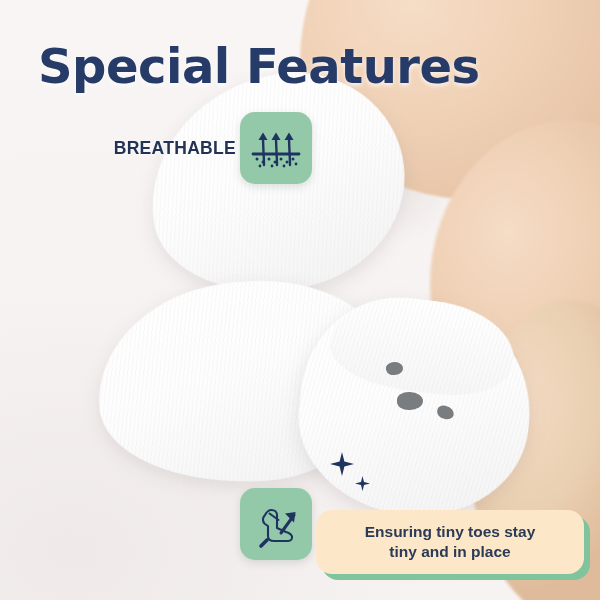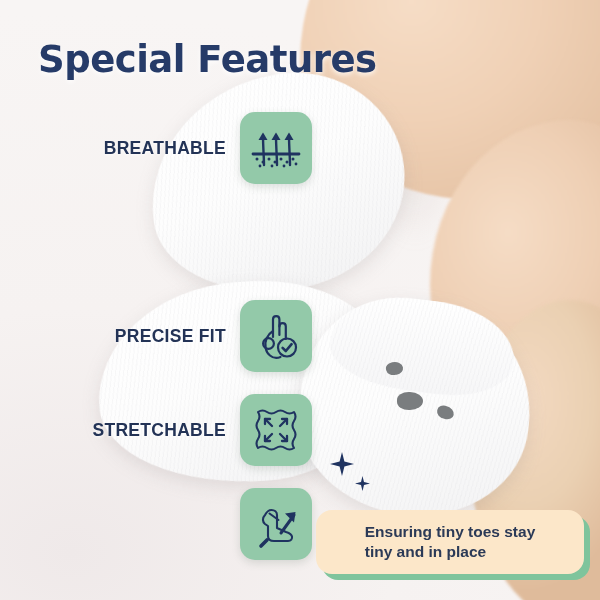--- a/index.html
+++ b/index.html
@@ -100,30 +100,30 @@
   .spark-sm{
     left:355px;top:476px;width:15px;height:15px;
     clip-path:polygon(50% 0%,60% 40%,100% 50%,60% 60%,50% 100%,40% 60%,0% 50%,40% 40%);
   }
 
   
   #overlay{position:absolute;inset:0;z-index:5;}
 
   .page-title{
     position:absolute;left:38px;top:38px;
-    font-size:37px;font-weight:700;letter-spacing:-.5px;
+    font-size:48px;font-weight:700;letter-spacing:-.5px;
     color:#263b68;
     font-family:"DejaVu Sans",sans-serif;
     text-shadow:0 2px 5px rgba(255,255,255,.85);
     text-align:center;
   }
 
   .feature-row{
     position:absolute;left:0;width:312px;height:72px;
-    display:flex;align-items:center;justify-content:flex-end;gap:14px;
+    display:flex;align-items:center;justify-content:flex-end;gap:4px;
   }
   .feature-label{
     font-size:17.5px;font-weight:700;color:#233356;
     letter-spacing:.3px;white-space:nowrap;
     text-align:right;
     text-shadow:0 1px 3px rgba(255,255,255,.9);
   }
   .feature-tile{
     width:72px;height:72px;flex:0 0 72px;
     background:#93c9a9;border-radius:15px;
@@ -135,21 +135,21 @@
   .caption-wrap{
     position:absolute;left:316px;top:510px;width:268px;height:64px;
   }
   .caption-shadow{
     position:absolute;left:6px;top:6px;width:100%;height:100%;
     background:#7fc49c;border-radius:16px;
   }
   .caption-box{
     position:absolute;left:0;top:0;width:100%;height:100%;
     background:#fce7c9;border-radius:16px;
-    display:flex;align-items:center;justify-content:center;
+    display:flex;align-items:center;justify-content:center;text-align:center;
     padding:0 14px;box-sizing:border-box;
   }
   .caption-text{
     font-size:15.5px;font-weight:700;color:#2b3a57;line-height:1.32;
   }
 </style>
 </head>
 <body>
 
 <div id="photo">
@@ -209,60 +209,21 @@
             <circle cx="21" cy="43" r="1.4"></circle>
               <circle cx="33" cy="43" r="1.4"></circle>
             <circle cx="45" cy="41" r="1.4"></circle>
           </g>
         </svg>
       </span>
     </div>
   </div>
 
 
-  <div class="feature-row" style="top:300px">
-    <div class="feature-label">PRECISE FIT</div>
-    <div class="feature-tile">
-      <span>
-        <svg width="50" height="50" viewBox="0 0 50 50" fill="none" stroke="#1f3360" stroke-width="2.2" stroke-linejoin="round" stroke-linecap="round">
-          <path d="M22 26 V8.5 C22 6.6 23.4 5.2 25.2 5.2 C27 5.2 28.4 6.6 28.4 8.5 V24"></path>
-          <path d="M28.4 15.5 C28.4 13.6 29.8 12.2 31.6 12.2 C33.4 12.2 34.8 13.6 34.8 15.5 V28"></path>
-          <path d="M22 20 C19.5 21.5 17 24 15.5 27.5 C13 33.5 14.5 41 19 44.5 C22 47 26 47.5 29.5 46"></path>
-          <circle cx="17.5" cy="32.5" r="5.4"></circle>
-          <circle cx="36" cy="36.5" r="9"></circle>
-          <path d="M31.6 36.8 L34.8 40 L40.6 33.2" stroke-width="2.6"></path>
-        </svg>
-      </span>
-    </div>
-  </div>
-
-  <div class="feature-row" style="top:394px">
-    <div class="feature-label">STRETCHABLE</div>
-    <div class="feature-tile">
-      <span>
-        <svg width="50" height="50" viewBox="0 0 50 50" fill="none" stroke="#1f3360" stroke-width="2.1" stroke-linejoin="round" stroke-linecap="round">
-          <path d="M7 7
-                   q4.5 -3 9 0 q4.5 3 9 0 q4.5 -3 9 0 q4.5 3 9 0
-                   q3 4.5 0 9 q-3 4.5 0 9 q3 4.5 0 9 q-3 4.5 0 9
-                   q-4.5 3 -9 0 q-4.5 -3 -9 0 q-4.5 3 -9 0 q-4.5 -3 -9 0
-                   q-3 -4.5 0 -9 q3 -4.5 0 -9 q-3 -4.5 0 -9 q3 -4.5 0 -9 Z"></path>
-          <g stroke-width="2.3">
-            <path d="M21 21 L14 14"></path>
-              <path d="M14 19 V14 H19"></path>
-            <path d="M29 21 L36 14"></path>
-              <path d="M31 14 H36 V19"></path>
-            <path d="M21 29 L14 36"></path>
-              <path d="M14 31 V36 H19"></path>
-            <path d="M29 29 L36 36"></path>
-              <path d="M31 36 H36 V31"></path>
-          </g>
-        </svg>
-      </span>
-    </div>
-  </div>
+
 
   <div class="feature-row" style="top:488px">
     <div class="feature-tile">
       <span>
         <svg width="50" height="50" viewBox="0 0 50 50" fill="none" stroke="#1f3360" stroke-width="2.1" stroke-linejoin="round" stroke-linecap="round">
           <path d="M14 16 C11 19 11.5 23 14 25 L17 27 L17 37 C17 40 19 42 23 42 L37 42 C40 42 41.5 40 41 37.5 C40.5 35 38 34 35 33 L26 29 L26 16 C26 13 23.5 11 20.5 11 C17.5 11 15.5 13 14 16 Z"></path>
           <path d="M18.5 14.5 L27.5 21"></path>
           <path d="M16 41 L10 47" stroke-width="3.6"></path>
           <path d="M30 34 L43 16" stroke-width="3"></path>
           <path d="M34 14.5 L44.5 13 L43 23.5 Z" fill="#1f3360" stroke="none"></path>

